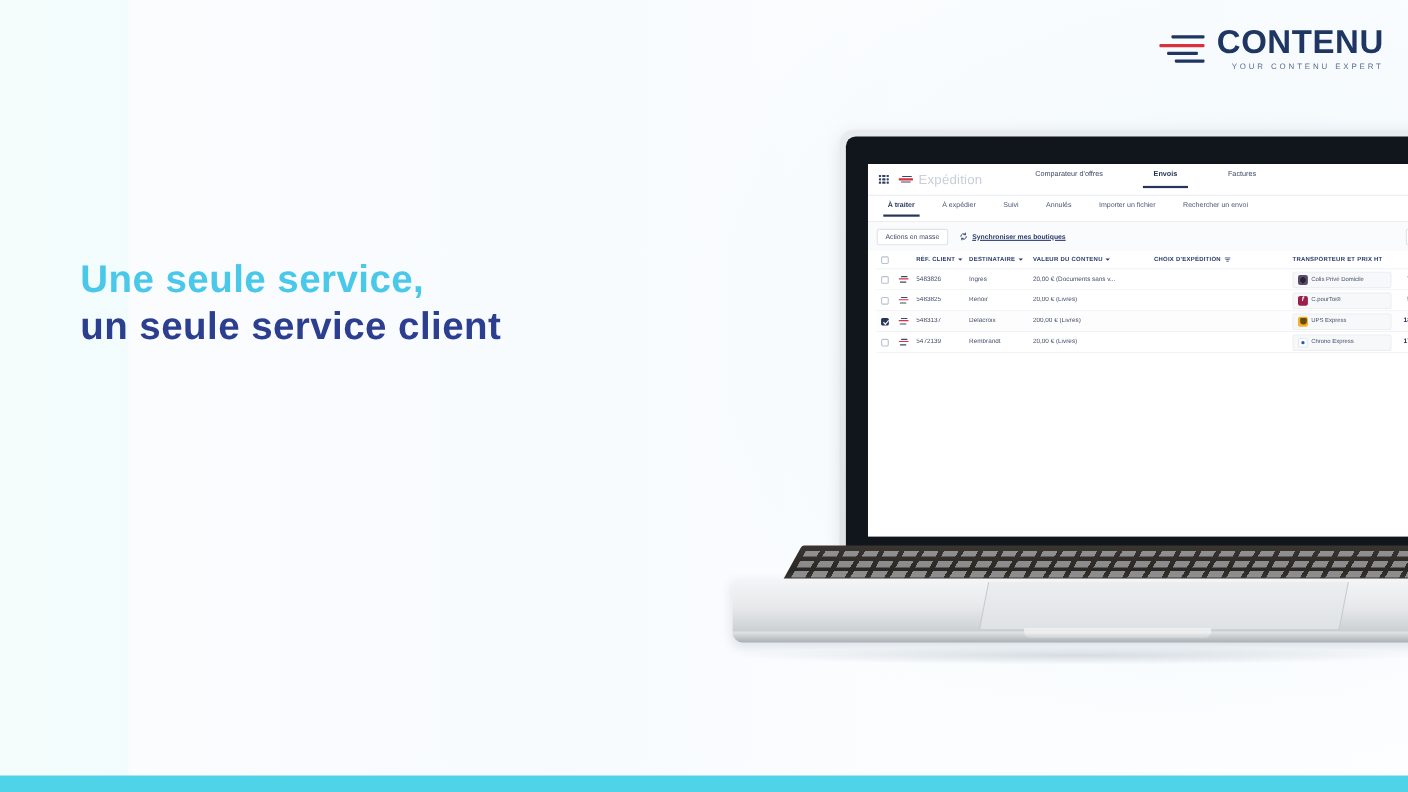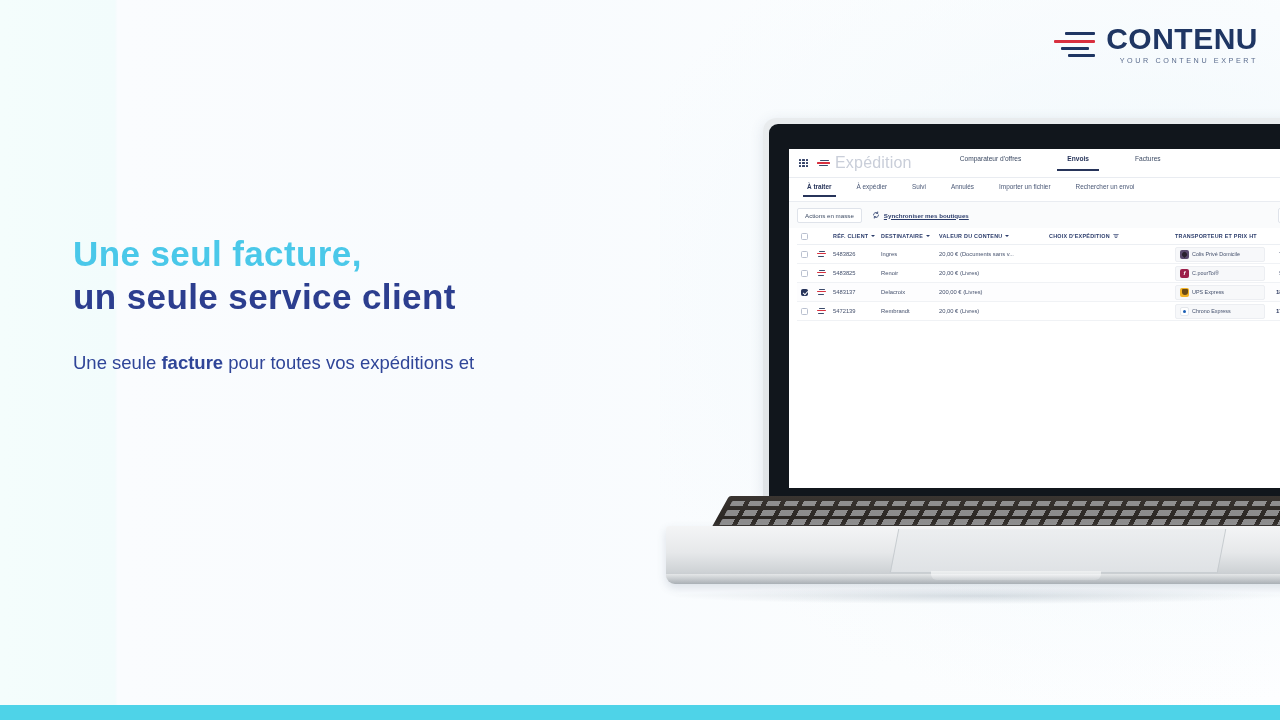--- a/index.html
+++ b/index.html
@@ -138,21 +138,21 @@
     border-bottom: 1px solid #e9ecf1; background: #fff; position: relative;
   }
   .grid-icon { width: 9px; height: 9px; display: grid;
     grid-template-columns: repeat(3,1fr); grid-template-rows: repeat(3,1fr); gap: 1.2px; }
   .grid-icon span { background: #334166; border-radius: .5px; }
   .mini-mark { width: 13px; height: 9px; position: relative; margin-left: 9px; }
   .mini-mark i { position: absolute; height: 1.4px; border-radius: .5px; background: #3b4a6b; }
   .mini-mark i.m1 { top: 1px;   left: 3px; width: 9px; }
   .mini-mark i.m2 { top: 3.8px; left: 0;   width: 13px; background: #d8303f; }
   .mini-mark i.m3 { top: 6.6px; left: 2px; width: 9px; }
-  .brand-word { margin-left: 5px; font-size: 16px; color: #c9ced9; letter-spacing: .2px; }
+  .brand-word { margin-left: 5px; font-size: 12px; color: #c9ced9; letter-spacing: .2px; }
   .topnav-tabs { display: flex; align-items: center; gap: 46px; margin-left: 48px; }
   .tnav { font-size: 6.6px; color: #3c4a63; position: relative; padding-bottom: 9px; white-space: nowrap; }
   .tnav.active { color: #27345a; font-weight: bold; }
   .tnav.active::after {
     content: ""; position: absolute; left: -10px; right: -10px; bottom: 0;
     height: 1.8px; background: #27345a;
   }
 
   .subnav {
     height: 24px; display: flex; align-items: center; gap: 25px; padding: 0 18px;
@@ -260,27 +260,24 @@
       <i class="b4"></i>
   </div>
   <div class="logo-text">
     <div class="logo-word">CONTENU</div>
     <div class="logo-tag">YOUR CONTENU EXPERT</div>
   </div>
 </div>
 
 <div class="copy">
   <div class="headline">
-    <span class="l1">Une seul facture,</span>
+    <span class="l1">Une seule service,</span>
     <span class="l2">un seule service client</span>
   </div>
   <div class="para">
-    <div>
-      <span>Une seule </span><b>facture</b><span> pour toutes vos expéditions et</span>
-    </div>
   </div>
 </div>
 
 <div class="laptop">
 
   <div class="lid">
     <div class="screen-inner">
       <div class="screen">
 
         <div class="app">

